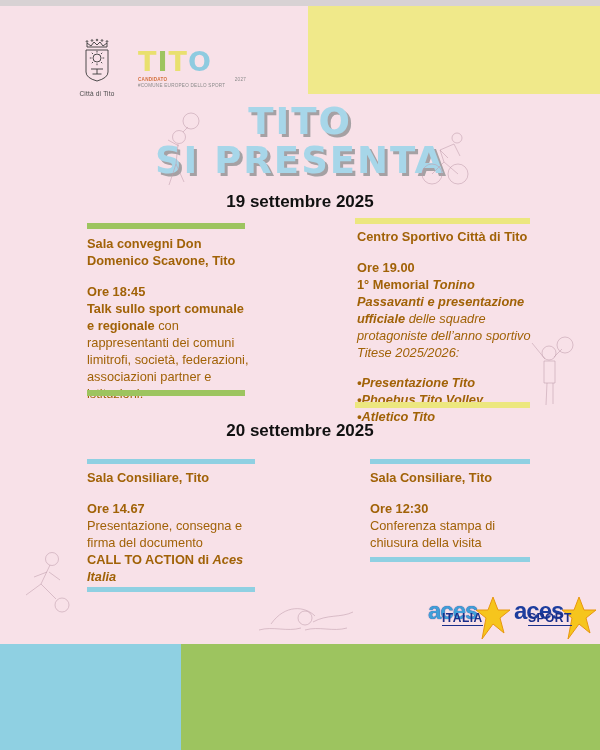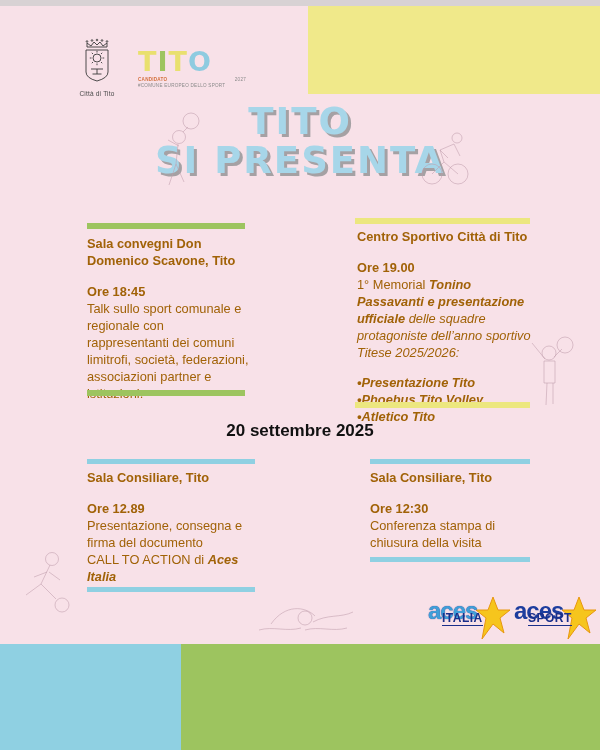--- a/index.html
+++ b/index.html
@@ -50,21 +50,21 @@
   .bar{position:absolute;}
   .bar.green{background:#9dc45f;}
   .bar.yellow{background:#ece77f;}
   .bar.blue{background:#8fd0e2;}
 
   
   .col{position:absolute;font-size:12.8px;line-height:17px;color:#a16207;}
   .col .venue{font-weight:bold;}
   .col .gap{height:14px;}
   .col .time{font-weight:bold;}
-  .b{font-weight:normal;}
+  .b{font-weight:bold;}
   .bi{font-weight:bold;font-style:italic;}
   .i{font-style:italic;}
   .teams div{font-weight:bold;font-style:italic;}
   .teams{margin-top:13px;}
 
   
   .sketch{position:absolute;}
   .sketch svg{display:block;}
   .sketch path,.sketch circle,.sketch line{fill:none;stroke:#bf9dab;stroke-width:1;opacity:.55;}
 
@@ -163,20 +163,21 @@
   </div>
   <div class="sketch" style="left:253px;top:594px;">
     <svg width="114" height="42" viewBox="0 0 114 42">
       <circle cx="52" cy="18" r="7"></circle>
       <path d="M18 24 C32 4 52 6 62 16"></path>
       <path d="M60 22 C74 14 88 18 100 12"></path>
       <path d="M6 30 C20 26 34 32 48 28 M52 30 C66 26 80 32 94 28"></path>
     </svg>
   </div>
 
+  <div class="date-heading date-1">19 settembre 2025</div>
 
   <div class="bar green" style="left:87px;top:217px;width:158px;height:6px;"></div>
   <div class="col" style="left:87px;top:229px;width:162px;">
     <div class="venue">Sala convegni Don Domenico Scavone, Tito</div>
     <div class="gap"></div>
     <div class="time">Ore 18:45</div>
     <div><span class="b">Talk sullo sport comunale e regionale</span><span> con rappresentanti dei comuni limitrofi, società, federazioni, associazioni partner e istituzioni.</span></div>
   </div>
   <div class="bar green" style="left:87px;top:384px;width:158px;height:6px;"></div>
 
@@ -193,21 +194,21 @@
     </div>
   </div>
   <div class="bar yellow" style="left:355px;top:396px;width:175px;height:6px;"></div>
 
   <div class="date-heading date-2">20 settembre 2025</div>
 
   <div class="bar blue" style="left:87px;top:453px;width:168px;height:5px;"></div>
   <div class="col" style="left:87px;top:463px;width:172px;">
     <div class="venue">Sala Consiliare, Tito</div>
     <div class="gap"></div>
-    <div class="time">Ore 12.89</div>
+    <div class="time">Ore 14.67</div>
     <div><span>Presentazione, consegna e firma del documento</span><br>
       <span class="b">CALL TO ACTION di </span><span class="bi">Aces Italia</span></div>
   </div>
   <div class="bar blue" style="left:87px;top:581px;width:168px;height:5px;"></div>
 
   <div class="bar blue" style="left:370px;top:453px;width:160px;height:5px;"></div>
   <div class="col" style="left:370px;top:463px;width:160px;">
     <div class="venue">Sala Consiliare, Tito</div>
     <div class="gap"></div>
     <div class="time">Ore 12:30</div>

